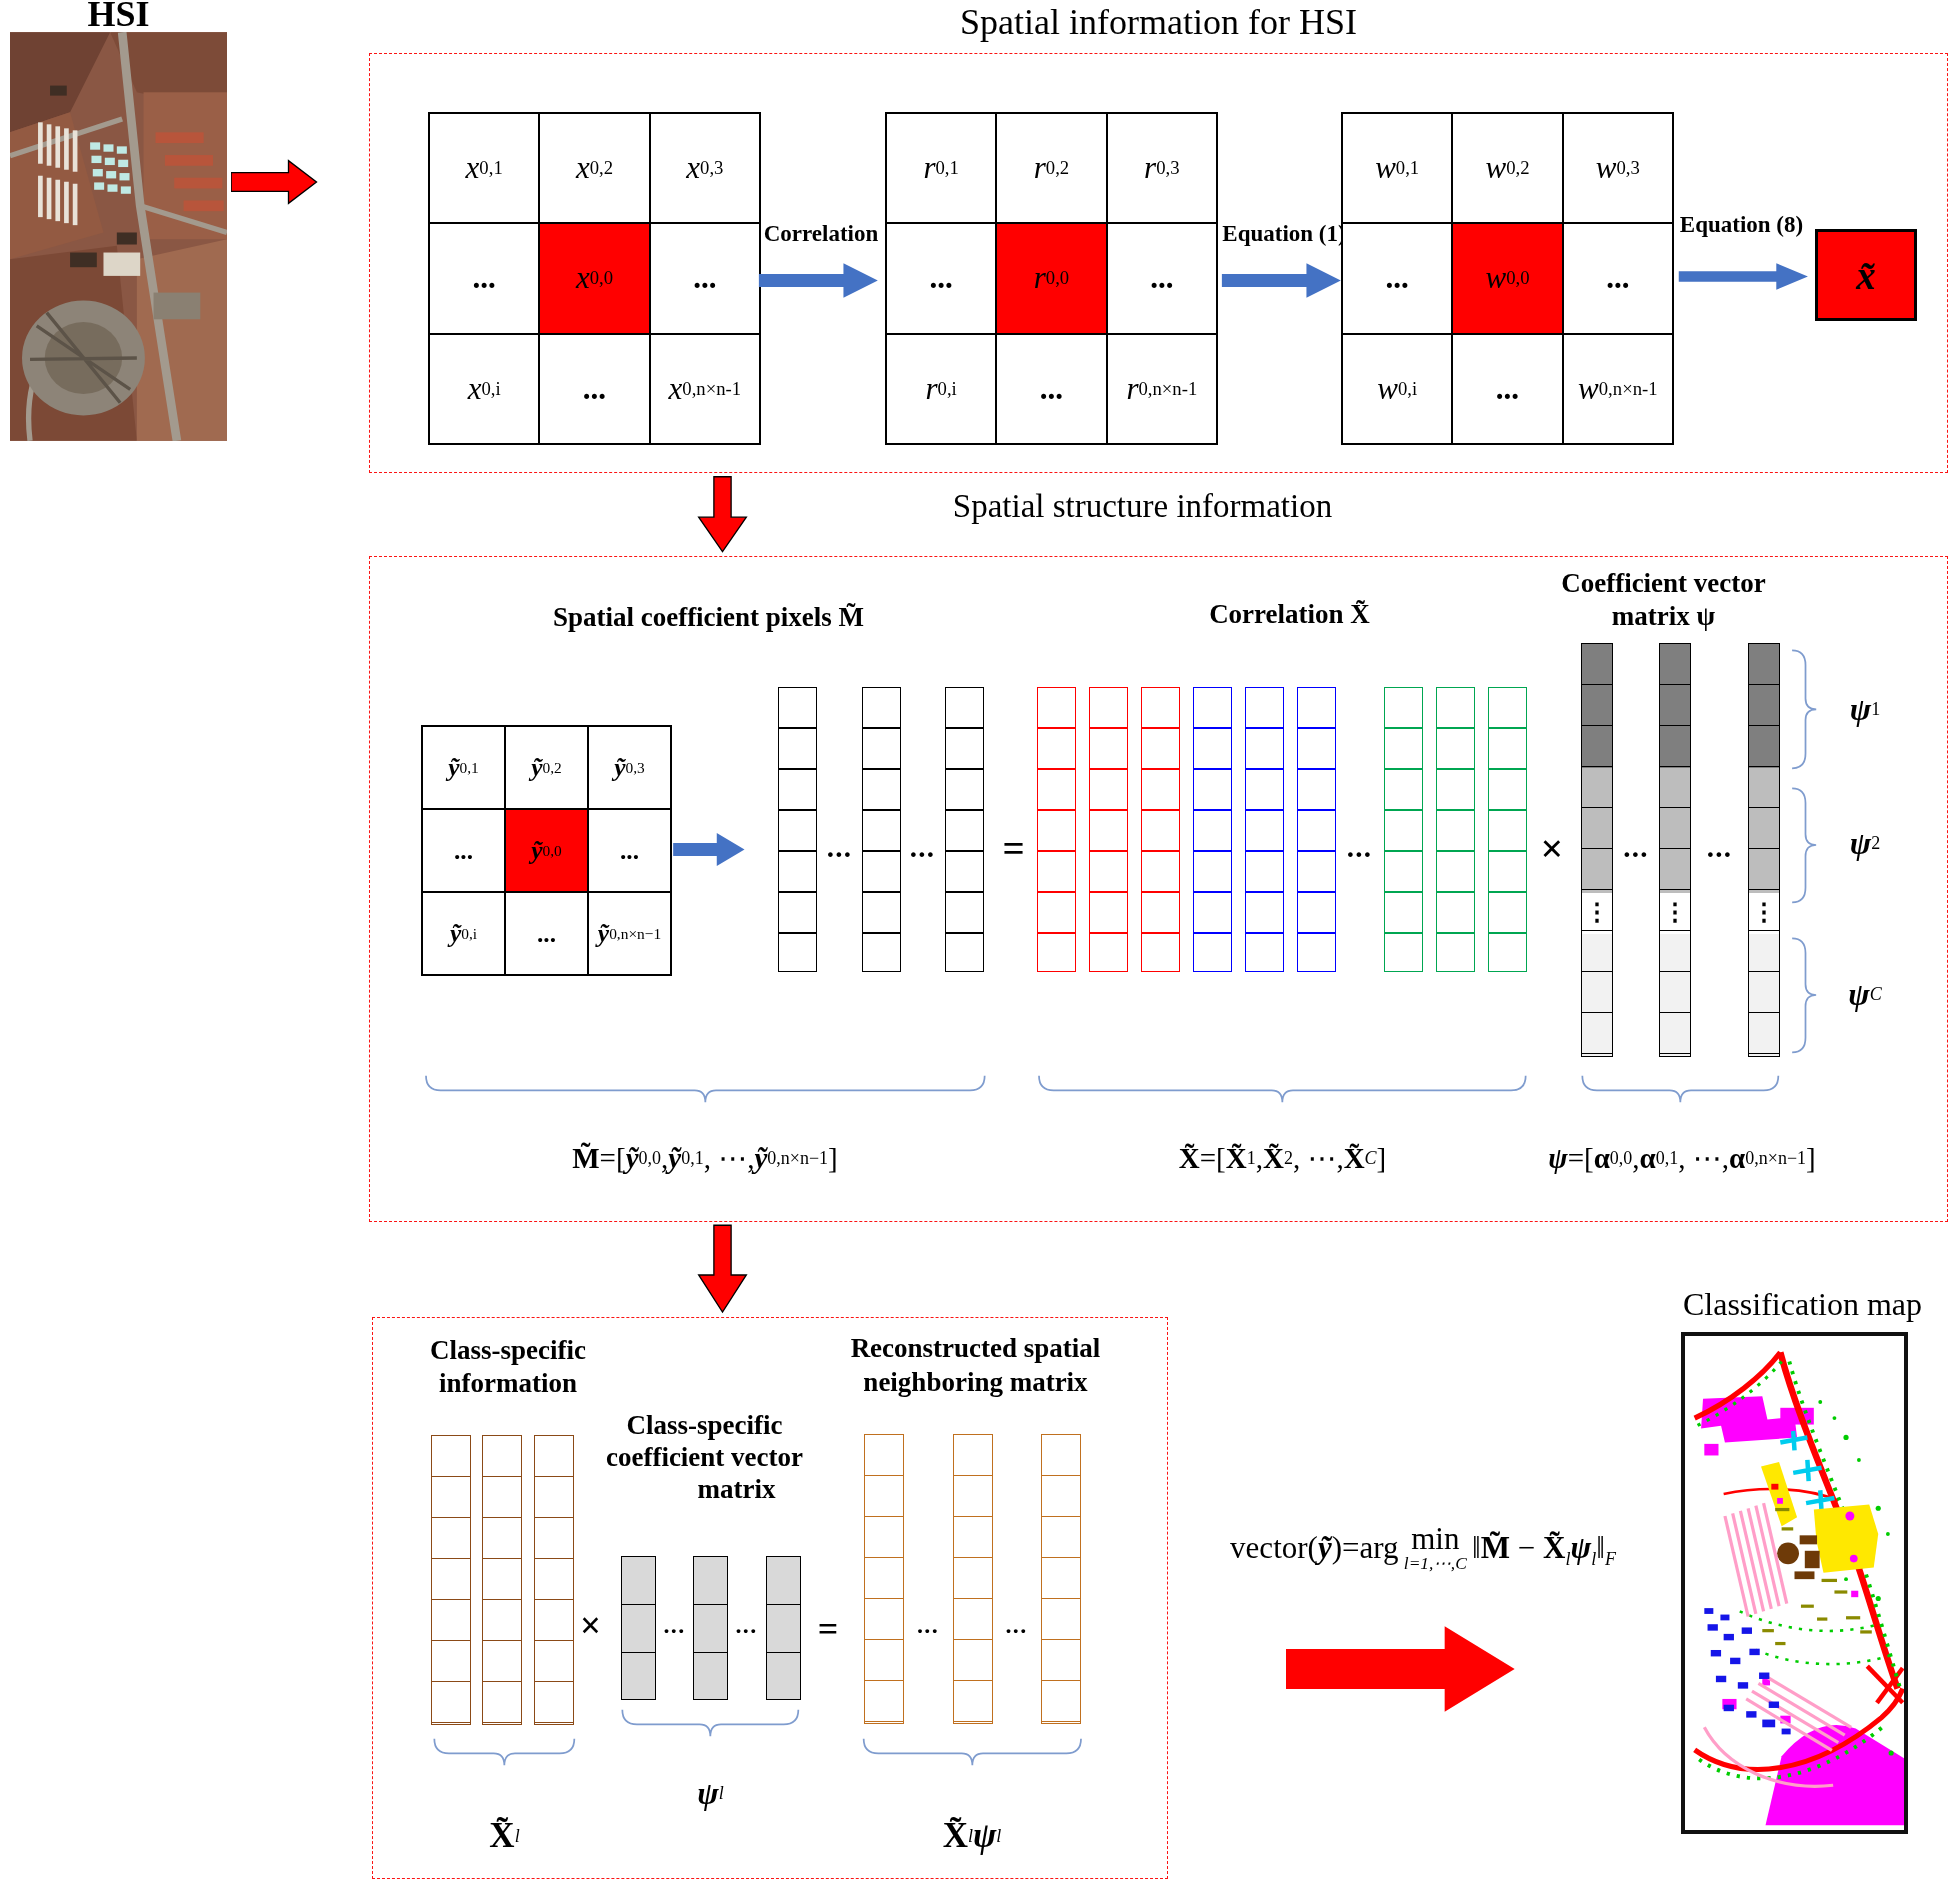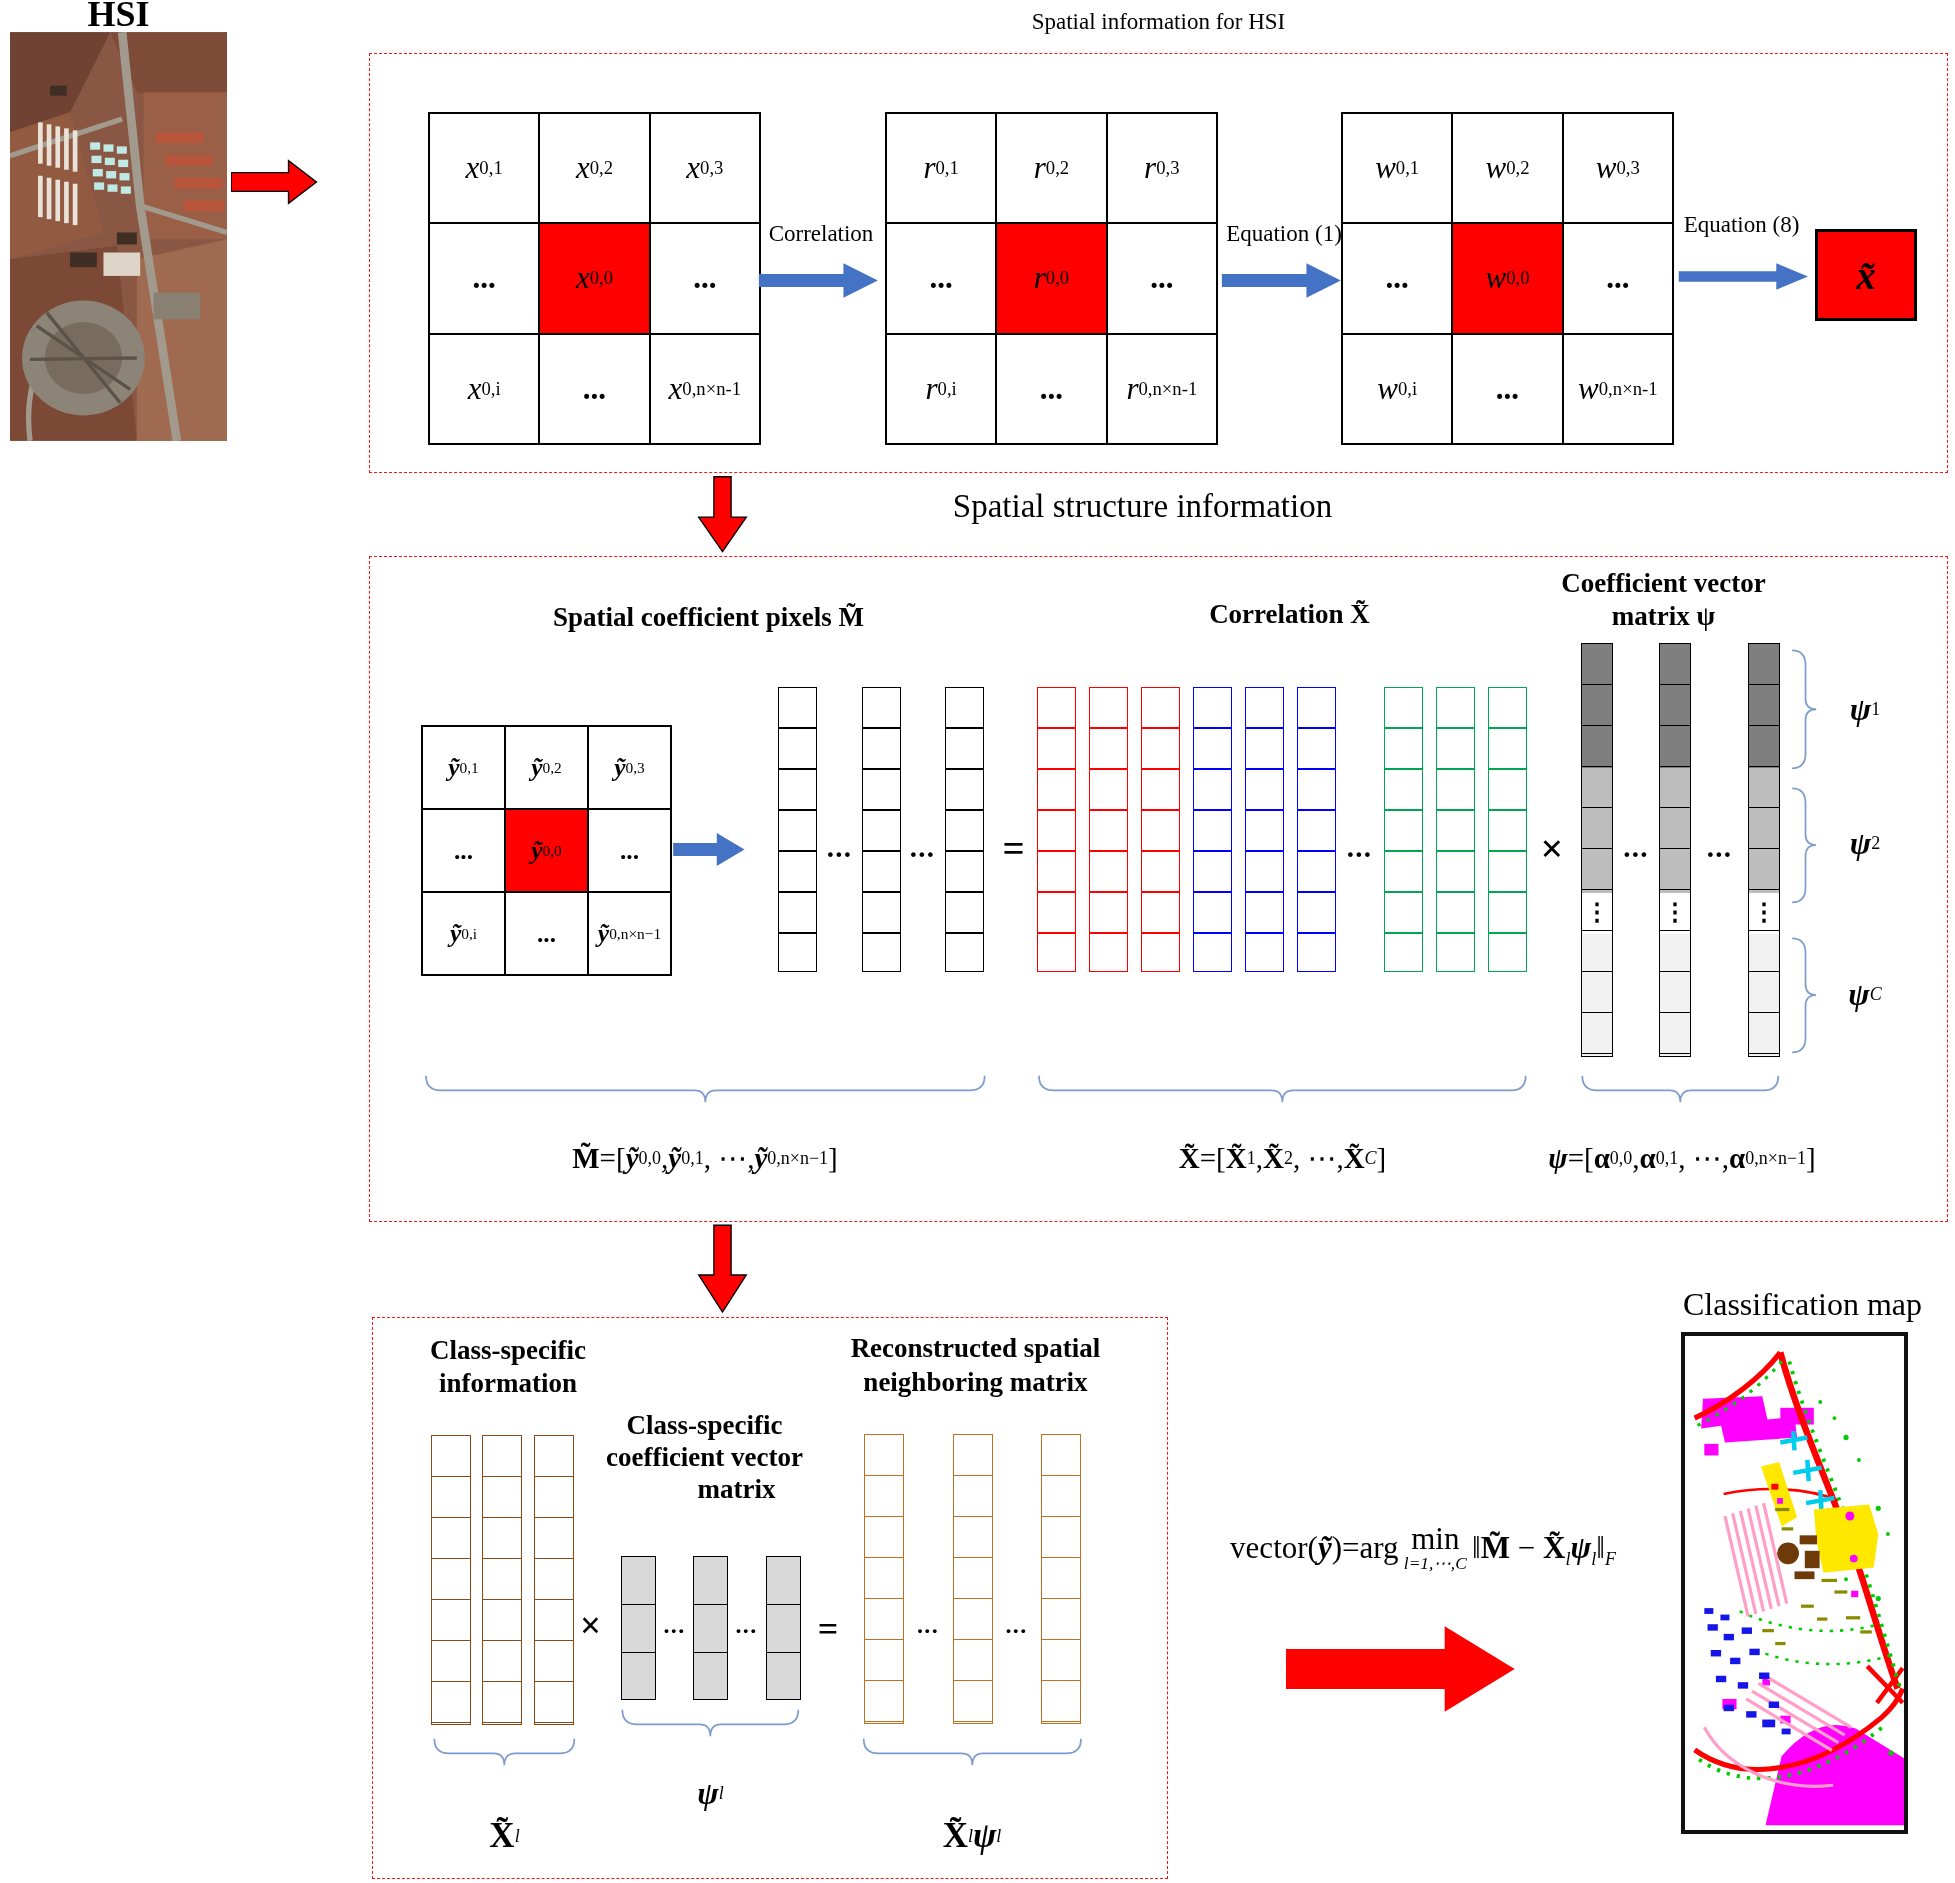--- a/index.html
+++ b/index.html
@@ -29,21 +29,21 @@
          background-image:repeating-linear-gradient(to bottom,transparent 0 47px,#000 47px 48px);}
   .dots{font-weight:bold;font-size:29px;letter-spacing:1.3px;}
   .vdots{font-weight:bold;font-size:24px;line-height:1;}
   sub{font-size:60%;line-height:0;}
   .seg-i,.seg-si{font-style:italic;}
   .seg-b{font-weight:bold;}
   .seg-bi{font-weight:bold;font-style:italic;}
   .fm{font-size:29px;white-space:nowrap;}
   .fm sub{font-size:18px;}
   .lbl{font-weight:bold;font-size:27px;line-height:1.18;}
-  .eqlbl{font-weight:normal;font-size:23px;}
+  .eqlbl{font-weight:bold;font-size:23px;}
   .minstack{display:inline-flex;flex-direction:column;align-items:center;line-height:1;margin:0 5.3px;vertical-align:middle;}
   .minsub{font-size:17.4px;font-style:italic;margin-top:1.3px;}
   .brace{stroke:#7f9cce;stroke-width:2.6;fill:none;}
   .xbox{background:#ff0000;border:3.3px solid #000;}
   .mapframe{border:4px solid #111;background:#fff;}
 </style>
 </head>
 <body>
 
 <div id="canvas">
@@ -103,21 +103,21 @@
       <rect x="160" y="300" width="30" height="18" fill="#3f2e24"></rect>
       <rect x="60" y="80" width="25" height="15" fill="#3f2e24"></rect>
       <rect x="215" y="390" width="70" height="40" fill="#8a8072"></rect>
     </svg>
   </div>
 
   <svg class="abs" style="left:231px;top:158px;" width="87" height="48" viewBox="0 0 130 72">
     <polygon points="0,22 86,22 86,4 128,36 86,68 86,50 0,50" fill="#ff0000" stroke="#000" stroke-width="2"></polygon>
   </svg>
 
-  <div class="abs ctr title" style="left:691px;top:1.3px;width:935px;height:41px;font-size:23px;">Spatial information for HSI</div>
+  <div class="abs ctr title" style="left:691px;top:1.3px;width:935px;height:41px;font-size:36px;">Spatial information for HSI</div>
 
   <div class="abs dashedbox" style="left:369px;top:53px;width:1577px;height:418px;"></div>
 
   <div class="abs grid3 cellfont" style="left:428px;top:112px;width:331px;height:331px;">
     <div>
         <span class="seg-i">x</span>
         <sub class="seg-s">0,1</sub>
       </div>
     <div>
         <span class="seg-i">x</span>

